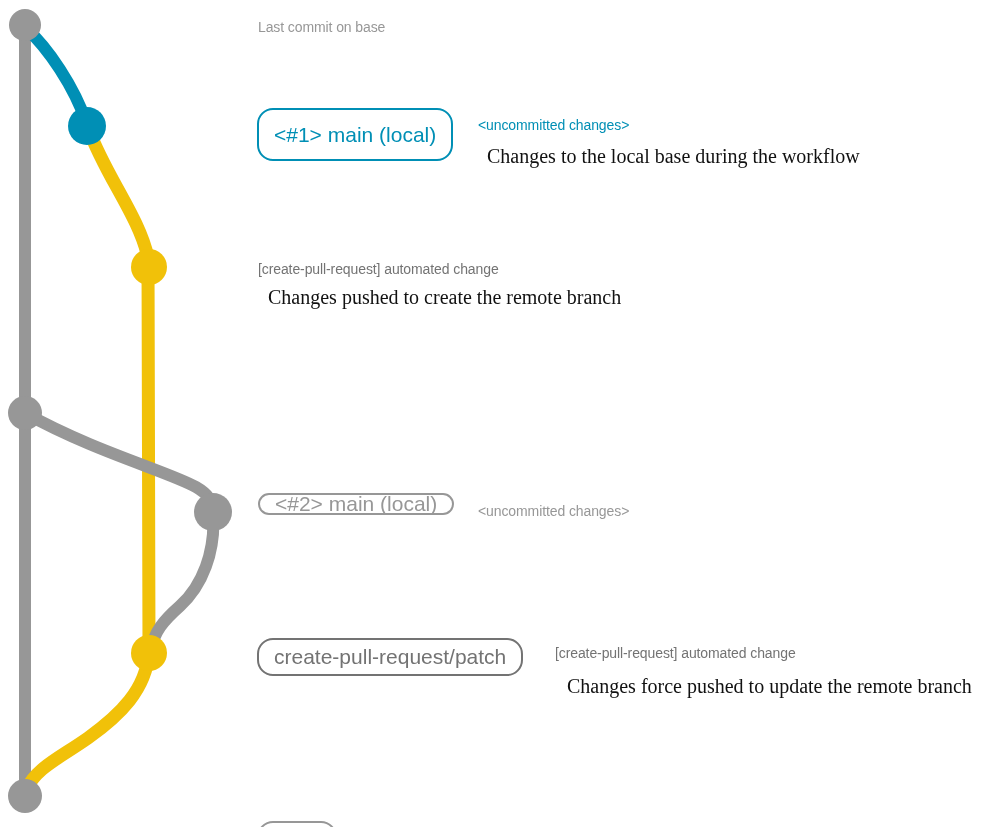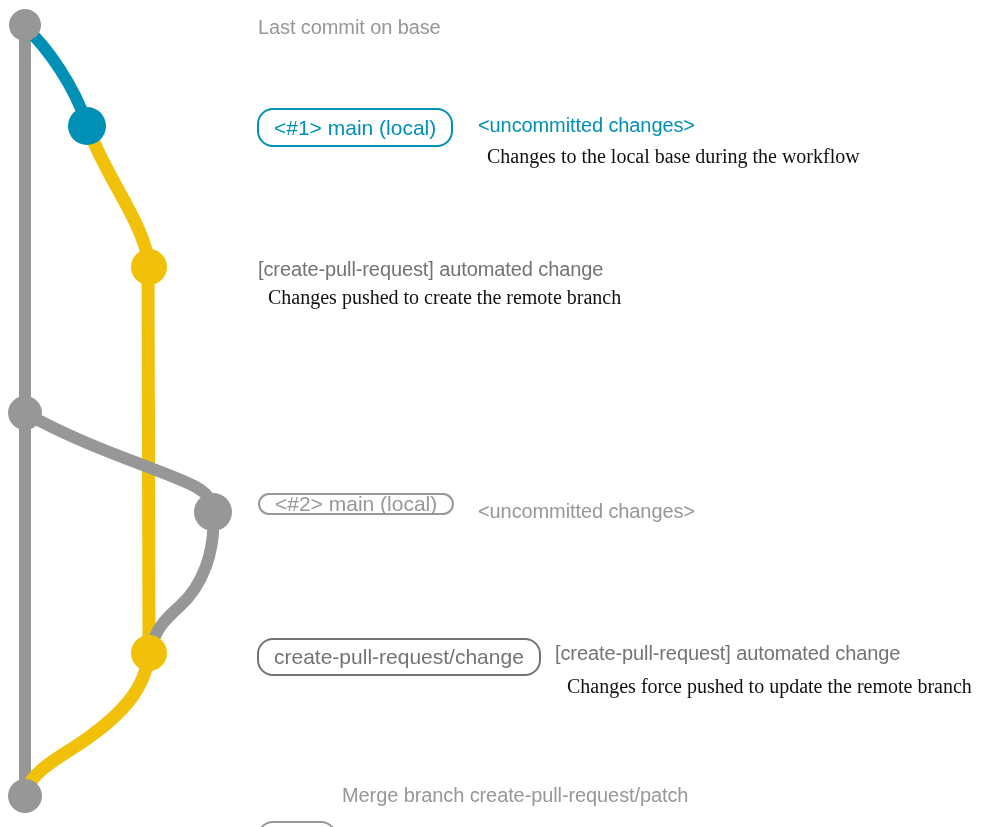--- a/index.html
+++ b/index.html
@@ -8,21 +8,21 @@
     width: 981px;
     height: 827px;
     background: #ffffff;
     font-family: "Liberation Sans", "DejaVu Sans", sans-serif;
     overflow: hidden;
   }
   .graph-svg { position: absolute; left: 0; top: 0; }
 
   .lbl {
     position: absolute;
-    font-size: 20px;
+    font-size: 14px;
     line-height: 26px;
     white-space: nowrap;
     letter-spacing: -0.1px;
   }
   .caption {
     position: absolute;
     font-family: "Liberation Serif", "DejaVu Serif", serif;
     font-size: 20px;
     line-height: 24px;
     color: #111111;
@@ -67,31 +67,30 @@
     <circle cx="87" cy="126" r="19" fill="#008fb5"></circle>
     <circle cx="149" cy="267" r="18" fill="#f1c109"></circle>
     <circle cx="25" cy="413" r="17" fill="#979797"></circle>
     <circle cx="213" cy="512" r="19" fill="#979797"></circle>
     <circle cx="149" cy="653" r="18" fill="#f1c109"></circle>
     <circle cx="25" cy="796" r="17" fill="#979797"></circle>
   </svg>
 
   <div class="lbl c-gray" style="left:258px; top:14px;">Last commit on base</div>
 
-  <div class="branch-box c-teal" style="left:257px; top:108px; height:39px;">&lt;#1&gt; main (local)</div>
+  <div class="branch-box c-teal" style="left:257px; top:108px; height:53px;">&lt;#1&gt; main (local)</div>
   <div class="lbl c-teal" style="left:478px; top:112px;">&lt;uncommitted changes&gt;</div>
   <div class="caption" style="left:487px; top:144px;">Changes to the local base during the workflow</div>
 
   <div class="lbl c-yellow" style="left:258px; top:256px;">[create-pull-request] automated change</div>
   <div class="caption" style="left:268px; top:285px;">Changes pushed to create the remote branch</div>
 
 
   <div class="branch-box c-gray" style="left:258px; top:493px; height:22px;">&lt;#2&gt; main (local)</div>
   <div class="lbl c-gray" style="left:478px; top:498px;">&lt;uncommitted changes&gt;</div>
 
-  <div class="branch-box c-yellow" style="left:257px; top:638px; height:38px;">create-pull-request/change</div>
+  <div class="branch-box c-yellow" style="left:257px; top:638px; height:38px;">create-pull-request/patch</div>
   <div class="lbl c-yellow" style="left:555px; top:640px;">[create-pull-request] automated change</div>
   <div class="caption" style="left:567px; top:674px;">Changes force pushed to update the remote branch</div>
 
   <div class="branch-box c-gray" style="left:257px; top:821px; height:37px;">main</div>
-  <div class="lbl c-gray" style="left:342px; top:782px;">Merge branch create-pull-request/patch</div>
 
 </div>
 
 </body></html>

